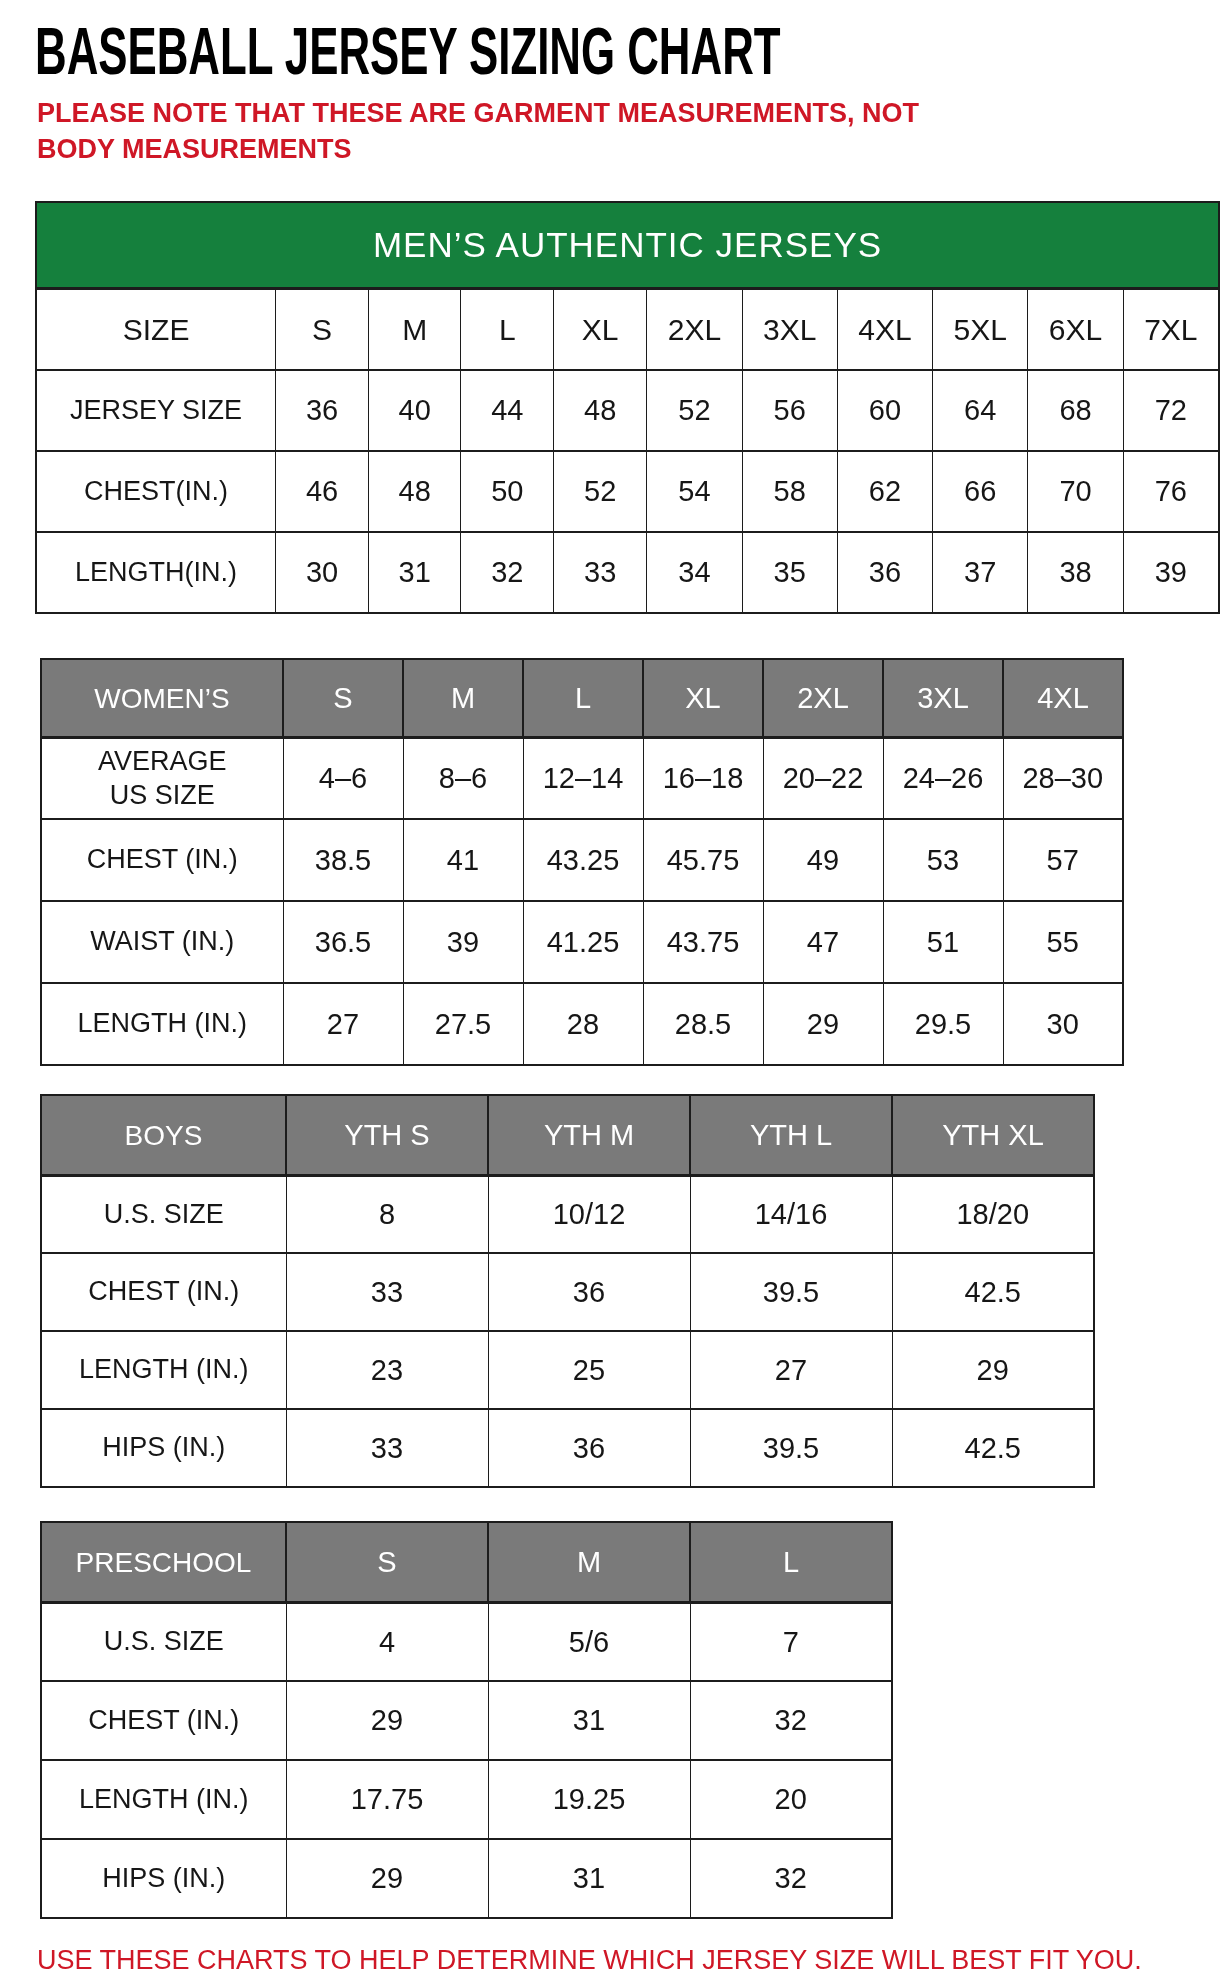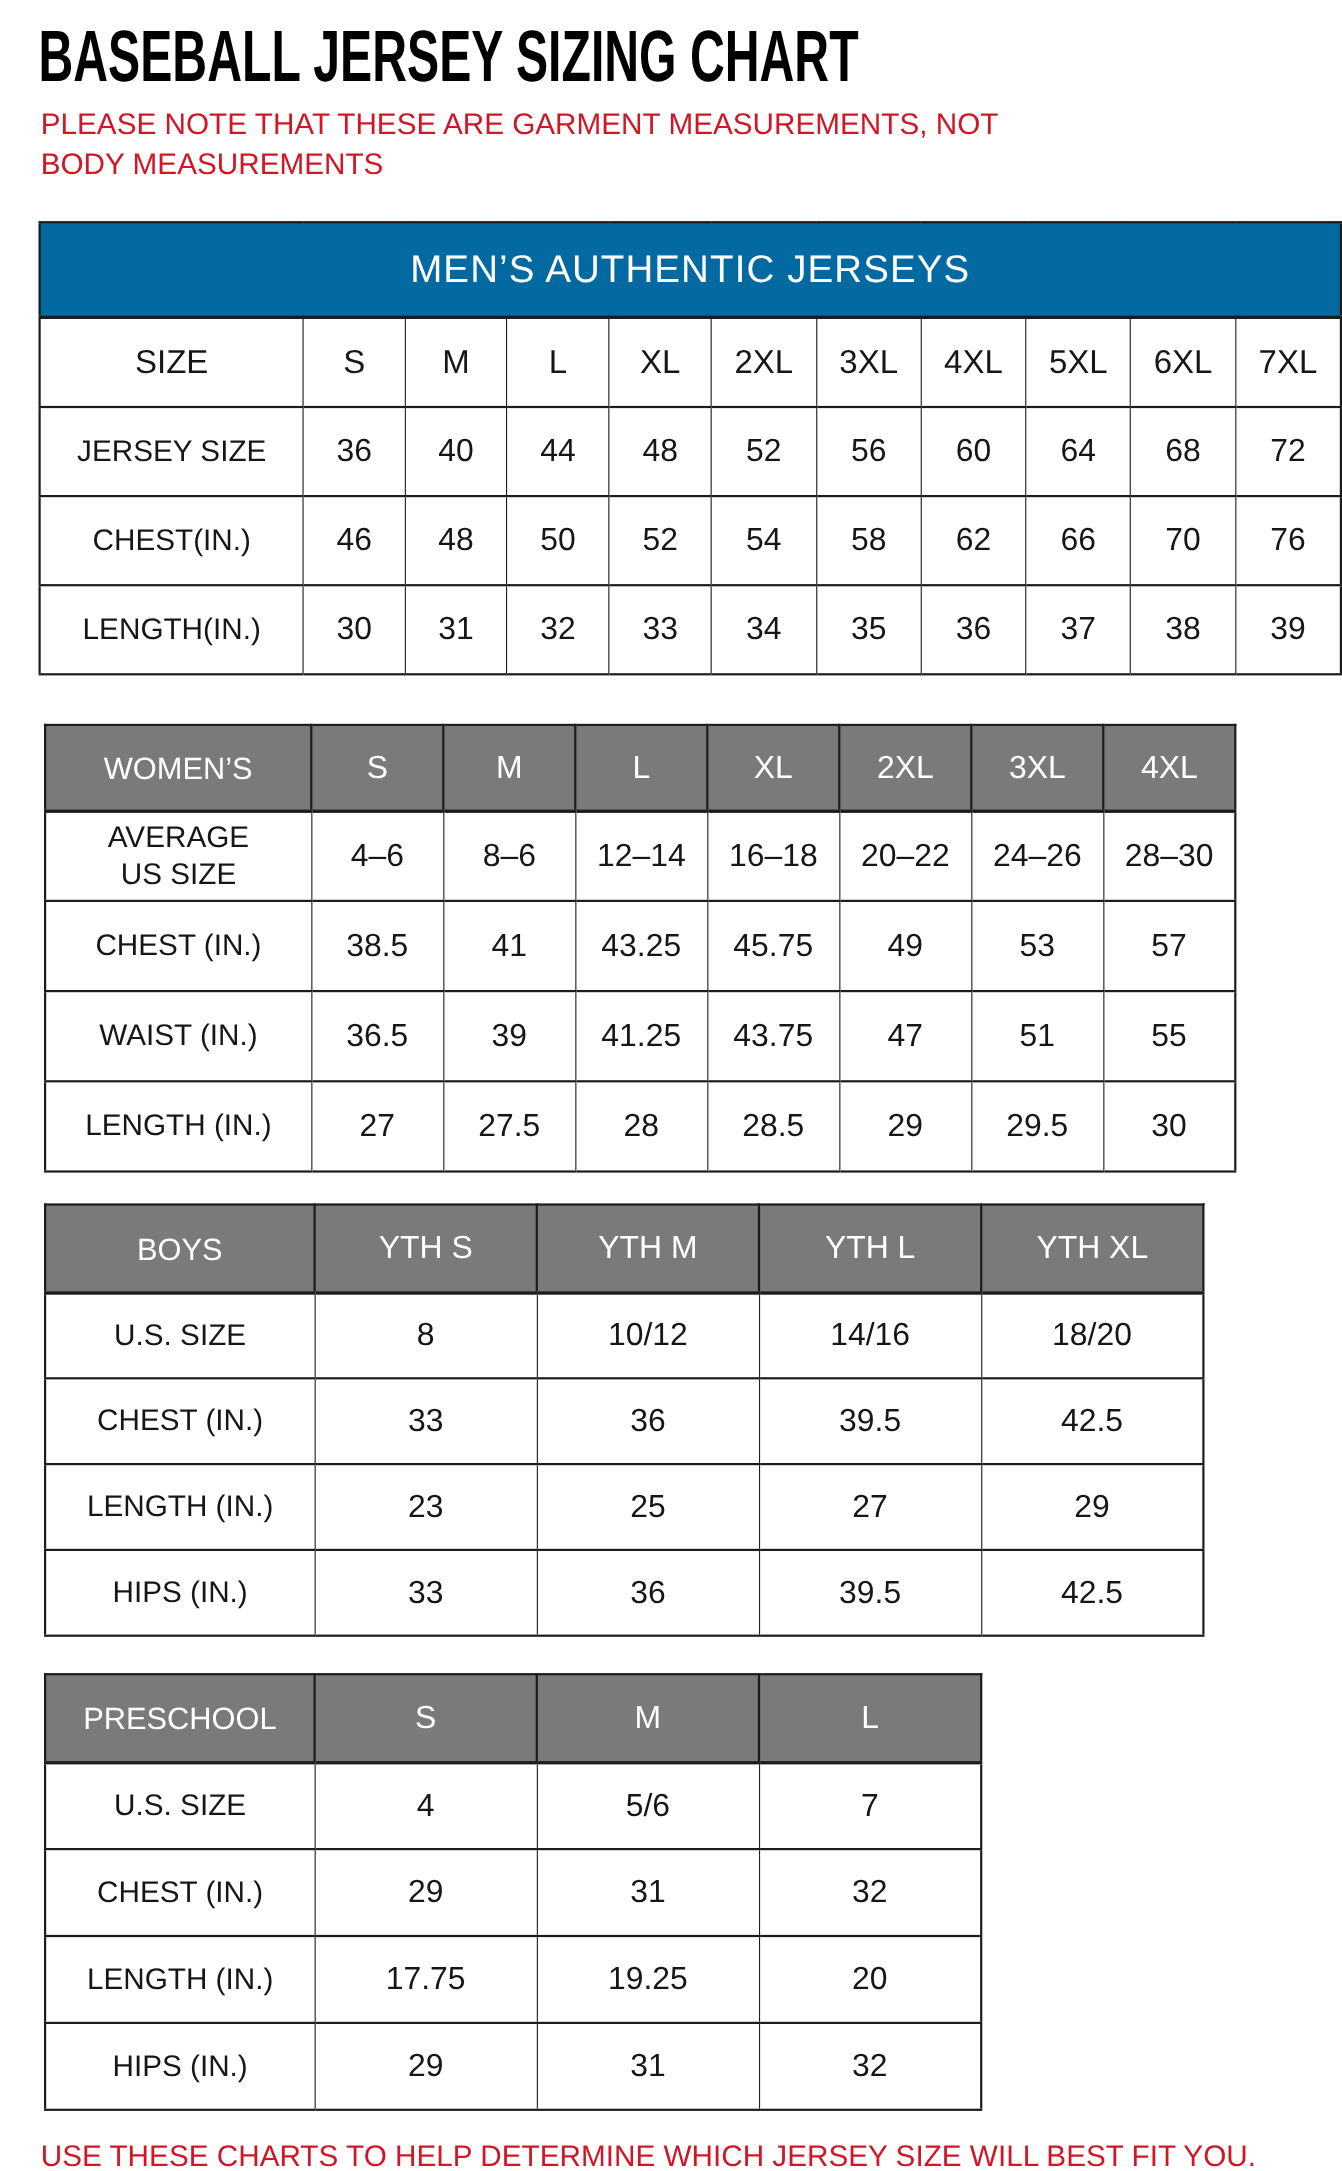--- a/index.html
+++ b/index.html
@@ -11,34 +11,34 @@
   .page{padding:22px 0 0 35px;}
 
   
   .title{
     margin:0;font-size:60px;font-weight:800;line-height:1;color:#000;
     white-space:nowrap;transform:scale(0.73,1.1);transform-origin:left center;
   }
   
   .note{
     margin:14px 0 0 2px;max-width:905px;
-    font-size:27px;line-height:1.32;font-weight:400;color:#cf1726;
+    font-size:27px;line-height:1.32;font-weight:700;color:#cf1726;
   }
   .footer{
     margin:26px 0 0 2px;font-size:27px;font-weight:400;color:#cf1726;white-space:nowrap;
   }
 
   
   table{border-collapse:collapse;border:2px solid #1c1c1c;table-layout:auto;}
   td{
     border:1px solid #1c1c1c;border-top-width:2px;border-bottom-width:2px;
     text-align:center;vertical-align:middle;font-size:29px;padding:0 4px;
   }
   tr.banner td{
-    background:#0369a1;color:#ffffff;font-size:35px;letter-spacing:1px;
+    background:#15803d;color:#ffffff;font-size:35px;letter-spacing:1px;
     border-bottom-width:3px;
   }
   tr.ghead td{
     background:#7a7a7a;color:#ffffff;font-size:29px;
     border-left-width:2px;border-right-width:2px;border-bottom-width:3px;
   }
   tr.phead td{background:#ffffff;font-size:30px;}
   td.c0{font-size:27px;white-space:pre-line;line-height:1.25;}
   tr.ghead td.c0{font-size:28px;}
 

